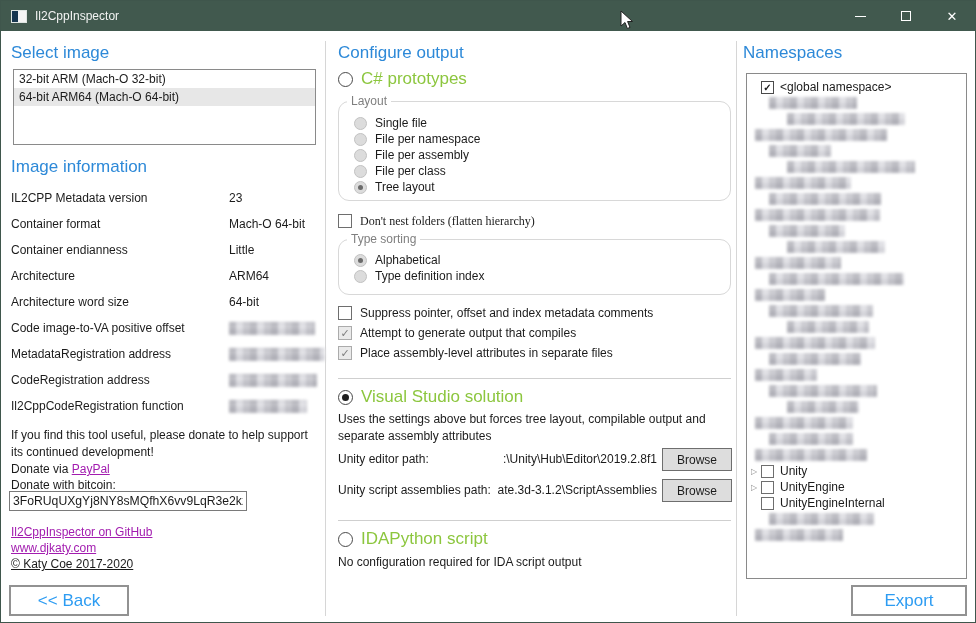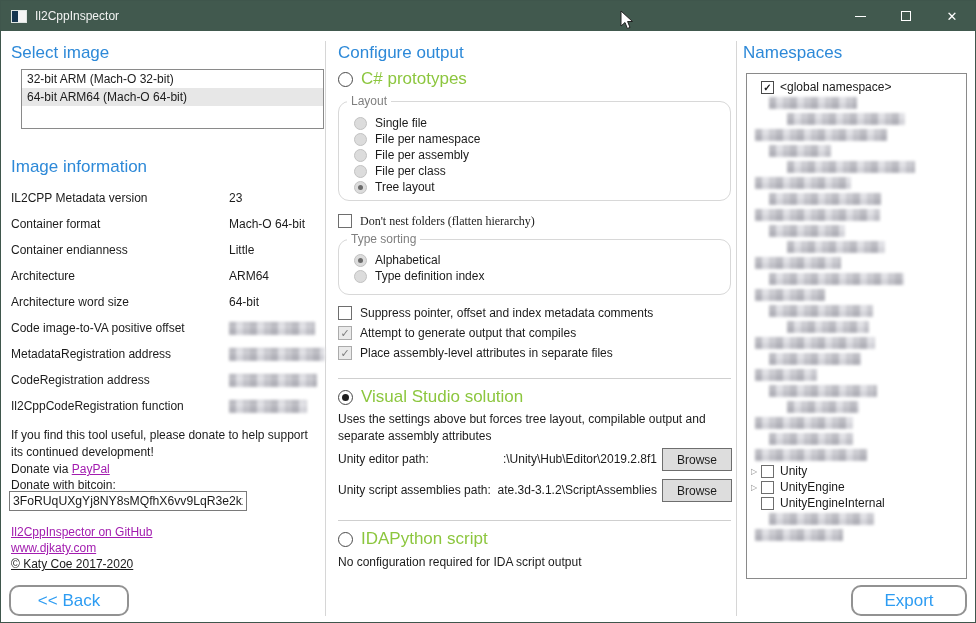--- a/index.html
+++ b/index.html
@@ -15,21 +15,21 @@
   .glyph-min{width:11px;height:1px;background:#fff;display:block;}
   .glyph-max{width:10px;height:10px;border:1px solid #fff;display:block;box-sizing:border-box;}
   .glyph-close{font-size:13px;line-height:13px;}
   
   .h-blue{position:absolute;color:#2d89d8;font-size:17px;}
   .green-label{color:#8cc63e;font-size:17px;}
   .link{color:#a21caf;text-decoration:underline;}
   .dim-sep{position:absolute;height:1px;background:#cfcfcf;}
   .v-sep{position:absolute;top:40px;bottom:6px;width:1px;background:#d6d6d6;}
   
-  .big-btn{position:absolute;height:31px;background:#fff;border:2px solid #929292;border-radius:10px;
+  .big-btn{position:absolute;height:31px;background:#fff;border:2px solid #929292;border-radius:0;
     color:#2d9cf2;font-size:17px;display:flex;align-items:center;justify-content:center;box-sizing:border-box;cursor:default;}
   .browse-btn{position:absolute;width:70px;height:23px;background:#ddd;border:1px solid #6e6e6e;
     display:flex;align-items:center;justify-content:center;font-size:12px;box-sizing:border-box;}
   .listbox{position:absolute;border:1px solid #8a8a8a;background:#fff;box-sizing:border-box;}
   .li{height:18px;line-height:18px;padding:0 5px;white-space:nowrap;box-sizing:border-box;}
   .li.sel{background:#e7e7e7;}
   .radio{display:inline-block;border-radius:50%;box-sizing:border-box;position:relative;flex:none;}
   .radio.lg{width:15px;height:15px;border:1px solid #494949;background:#fff;}
   .radio.sm{width:13px;height:13px;border:1px solid #4a4a4a;background:#fff;}
   .radio.dis{background:#dcdcdc;border:1px solid #c2c2c2;}
@@ -91,21 +91,21 @@
 
   <svg class="cursor" viewBox="0 0 14 20">
     <path d="M1,1 L1,16 L5,12.5 L7.4,18.5 L10,17.4 L7.6,11.5 L12.5,11.5 Z" fill="#ffffff" stroke="#222" stroke-width="1"></path>
   </svg>
 
   <div class="v-sep" style="left:324px;"></div>
   <div class="v-sep" style="left:735px;"></div>
 
   <div class="h-blue" style="left:10px;top:42px;">Select image</div>
 
-  <div id="image-list" class="listbox" style="left:20px;top:68px;width:303px;height:60px;">
+  <div id="image-list" class="listbox" style="left:12px;top:68px;width:303px;height:76px;">
       <div class="li">32-bit ARM (Mach-O 32-bit)</div>
       <div class="li sel">64-bit ARM64 (Mach-O 64-bit)</div>
     </div>
 
   <div class="h-blue" style="left:10px;top:156px;">Image information</div>
 
   <div id="info-rows" style="position:absolute;left:10px;top:190px;width:306px;">
       <div class="info-row">
         <span class="info-label">IL2CPP Metadata version</span>
         <span class="info-val">23</span>

